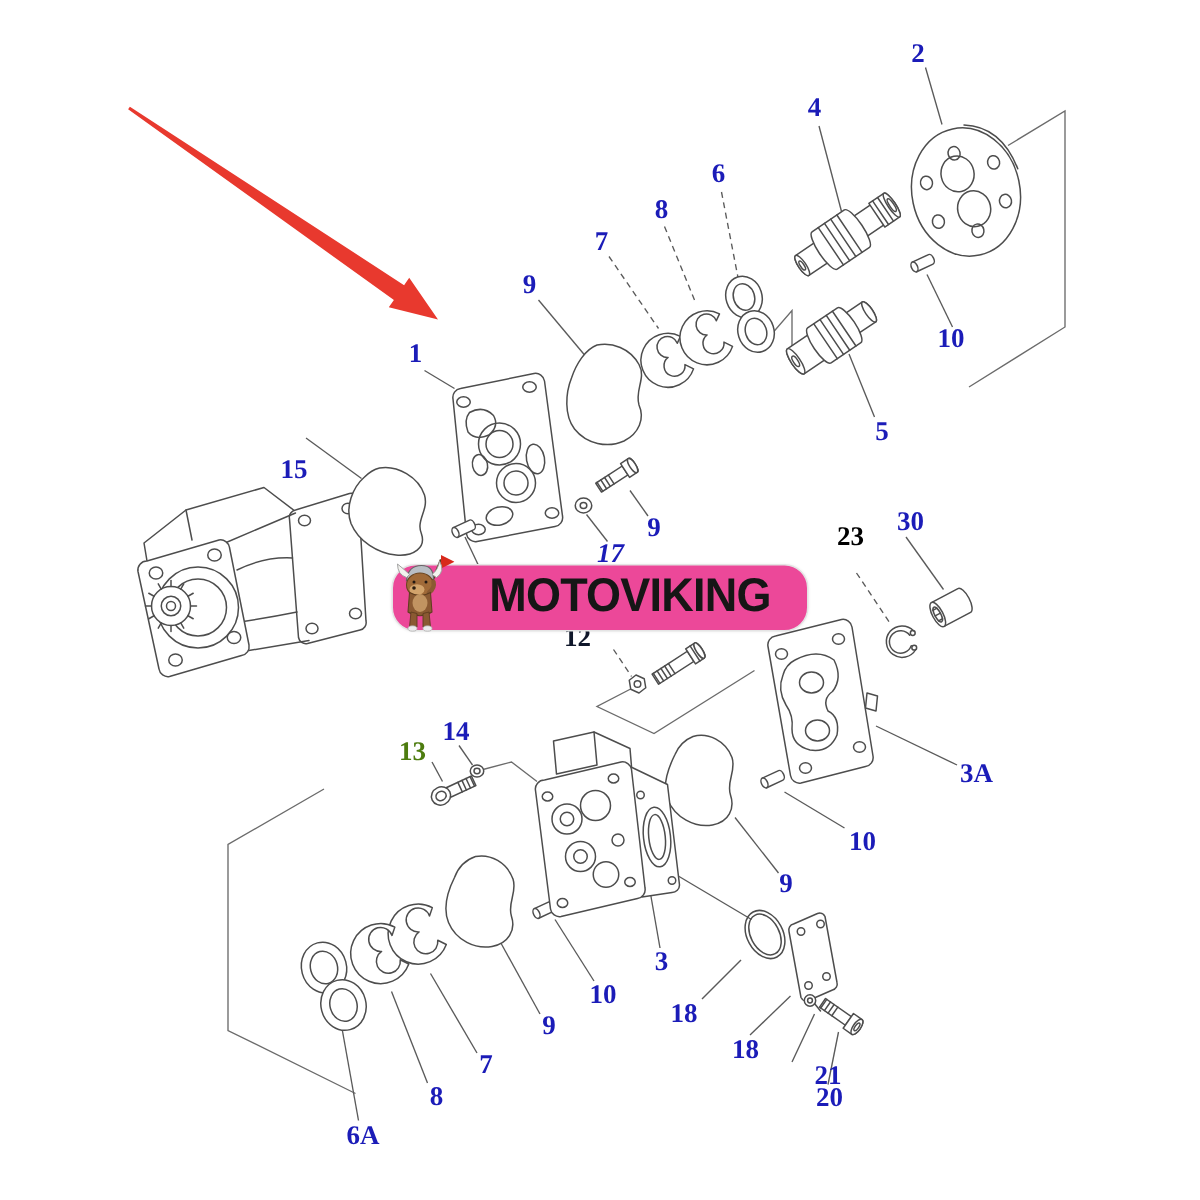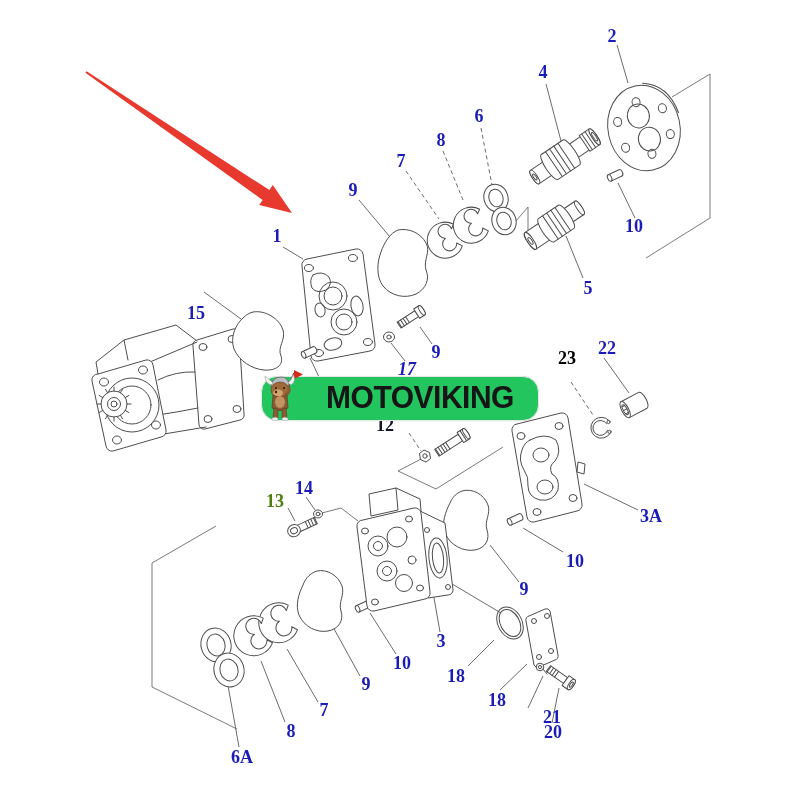--- a/index.html
+++ b/index.html
@@ -7,21 +7,21 @@
          font-family:"Liberation Serif",serif;}
   .stage svg.linework{position:absolute;left:0;top:0;}
   .ln{fill:none;stroke:#4d4d4d;stroke-width:1;stroke-linejoin:round;stroke-linecap:round;}
   .pt{fill:#ffffff;stroke:#4d4d4d;stroke-width:1;stroke-linejoin:round;}
   .lead{fill:none;stroke:#5a5a5a;stroke-width:0.9;}
   .dash{stroke-dasharray:4 3;}
   .sheet{fill:none;stroke:#6b6b6b;stroke-width:0.9;}
   .callout{position:absolute;transform:translate(-50%,-50%);
            font:bold 18px "Liberation Serif",serif;letter-spacing:0;white-space:nowrap;z-index:2;}
   .logo-bar{position:absolute;left:261px;top:376px;width:276px;height:43px;
-            background:#22c55e;border:1px solid #e4e4e4;border-radius:16px;z-index:3;
+            background:#ec4899;border:1px solid #e4e4e4;border-radius:16px;z-index:3;
             box-shadow:0 0 2px rgba(0,0,0,0.06);}
   .logo-text{position:absolute;left:46px;top:4px;width:224px;text-align:center;
              font-family:"Liberation Sans",sans-serif;font-weight:900;font-size:30px;
              letter-spacing:-0.5px;transform:scaleY(1.05);}
   .mascot{position:absolute;left:-1px;top:-9px;width:42px;height:54px;}
 </style>
 </head>
 <body>
 
 <div class="stage">
@@ -366,21 +366,21 @@
       <span class="callout" style="left: 277px; top: 236px; color: rgb(27, 28, 184);">1</span>
       <span class="callout" style="left: 612px; top: 36px; color: rgb(27, 28, 184);">2</span>
       <span class="callout" style="left: 543px; top: 72px; color: rgb(27, 28, 184);">4</span>
       <span class="callout" style="left: 479px; top: 116px; color: rgb(27, 28, 184);">6</span>
       <span class="callout" style="left: 441px; top: 140px; color: rgb(27, 28, 184);">8</span>
       <span class="callout" style="left: 401px; top: 161px; color: rgb(27, 28, 184);">7</span>
       <span class="callout" style="left: 353px; top: 190px; color: rgb(27, 28, 184);">9</span>
       <span class="callout" style="left: 634px; top: 226px; color: rgb(27, 28, 184);">10</span>
       <span class="callout" style="left: 196px; top: 281px; color: rgb(27, 28, 184); margin-top: 32px;">15</span>
       <span class="callout" style="left: 588px; top: 288px; color: rgb(27, 28, 184);">5</span>
-      <span class="callout" style="left: 607px; top: 348px; color: rgb(27, 28, 184);">22</span>
+      <span class="callout" style="left: 607px; top: 348px; color: rgb(27, 28, 184);">30</span>
       <span class="callout" style="left: 436px; top: 352px; color: rgb(27, 28, 184);">9</span>
       <span class="callout" style="left: 407px; top: 369px; color: rgb(27, 28, 184); font-style: italic;">17</span>
       <span class="callout" style="left: 567px; top: 358px; color: #000000;">23</span>
       <span class="callout" style="left: 385px; top: 425px; color: #0f172a;">12</span>
       <span class="callout" style="left: 304px; top: 488px; color: rgb(27, 28, 184);">14</span>
       <span class="callout" style="left: 275px; top: 501px; color: #4d7c0f;">13</span>
       <span class="callout" style="left: 651px; top: 516px; color: rgb(27, 28, 184);">3A</span>
       <span class="callout" style="left: 575px; top: 561px; color: rgb(27, 28, 184);">10</span>
       <span class="callout" style="left: 524px; top: 589px; color: rgb(27, 28, 184);">9</span>
       <span class="callout" style="left: 441px; top: 641px; color: rgb(27, 28, 184);">3</span>

